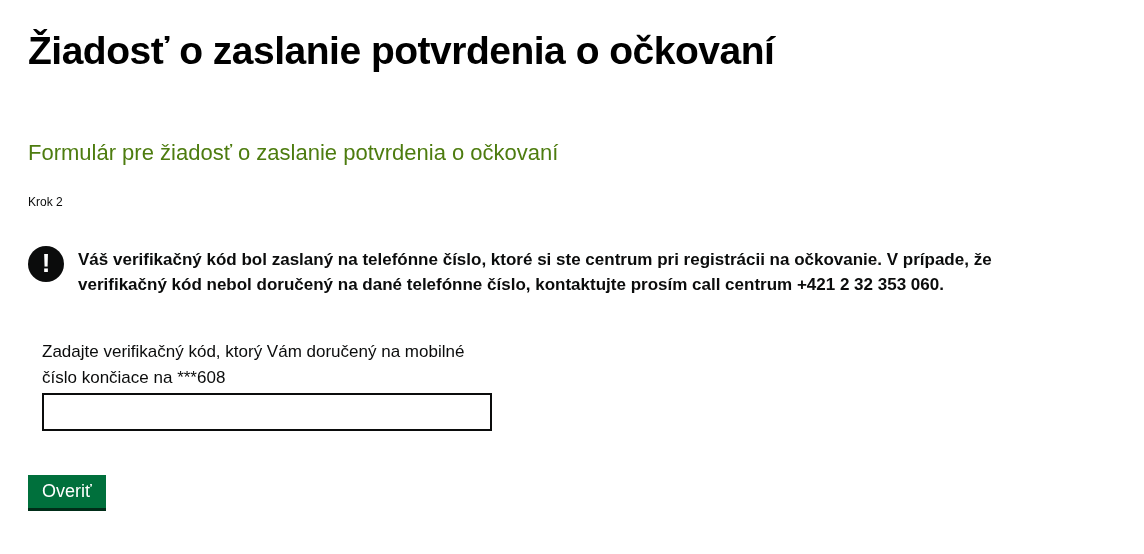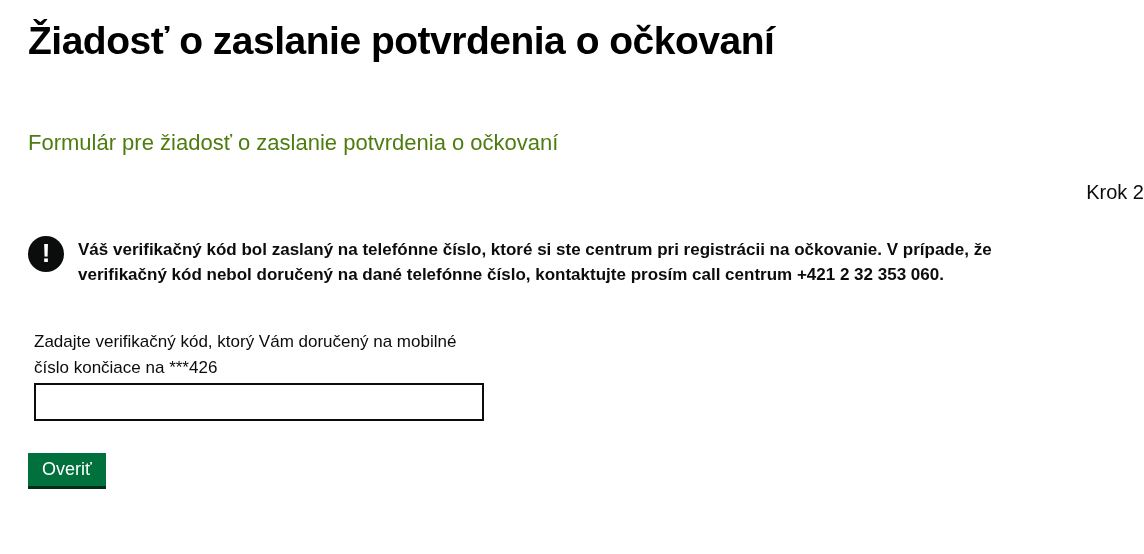--- a/index.html
+++ b/index.html
@@ -8,46 +8,45 @@
     padding: 0;
     background: #ffffff;
     width: 1144px;
     height: 554px;
     overflow: hidden;
     font-family: "Liberation Sans", "DejaVu Sans", sans-serif;
     color: #0b0c0c;
   }
   .page {
     padding-left: 28px;
-    padding-top: 16px;
+    padding-top: 26px;
   }
   .page-title {
     margin: 0;
     font-size: 39px;
     line-height: 49px;
     font-weight: 700;
     letter-spacing: -0.5px;
     color: #000000;
   }
   .page-subtitle {
     margin: 0;
     margin-top: 63px;
     font-size: 22px;
     line-height: 29px;
     font-weight: 400;
     color: #4d7c0f;
   }
   .step-indicator {
     margin: 0;
     margin-top: 26px;
-    font-size: 20px;
+    font-size: 12px;
     line-height: 19px;
     font-weight: 400;
     color: #0b0c0c;
-    text-align: right;
   }
   .alert {
     margin-top: 34px;
     display: flex;
     align-items: flex-start;
   }
   .alert-icon {
     flex: 0 0 auto;
     width: 36px;
     height: 36px;
@@ -64,21 +63,21 @@
   .alert-text {
     font-size: 17px;
     line-height: 25px;
     font-weight: 700;
     color: #0b0c0c;
     padding-top: 1px;
   }
   .alert-text span { display: block; white-space: nowrap; }
   .form-group {
     margin-top: 42px;
-    margin-left: 6px;
+    margin-left: 14px;
   }
   .code-label {
     display: block;
     font-size: 17px;
     line-height: 26px;
     font-weight: 400;
     color: #0b0c0c;
   }
   .code-label span { display: block; white-space: nowrap; }
   .code-input {
@@ -88,21 +87,21 @@
     height: 38px;
     border: 2px solid #0b0c0c;
     border-radius: 0;
     background: #ffffff;
     font-size: 18px;
     font-family: "Liberation Sans", "DejaVu Sans", sans-serif;
     padding: 4px 8px;
     outline: none;
   }
   .verify-button {
-    margin-top: 32px;
+    margin-top: 44px;
     margin-left: 0;
     display: inline-block;
     background: #00703c;
     color: #ffffff;
     border: none;
     border-radius: 0;
     box-shadow: 0 3px 0 #002d18;
     font-family: "Liberation Sans", "DejaVu Sans", sans-serif;
     font-size: 18px;
     line-height: 19px;
@@ -125,20 +124,20 @@
     <div class="alert-icon">!</div>
     <div class="alert-text">
       <span>Váš verifikačný kód bol zaslaný na telefónne číslo, ktoré si ste centrum pri registrácii na očkovanie. V prípade, že</span>
       <span>verifikačný kód nebol doručený na dané telefónne číslo, kontaktujte prosím call centrum +421 2 32 353 060.</span>
     </div>
   </div>
 
   <div class="form-group">
     <label class="code-label" for="verification-code">
       <span>Zadajte verifikačný kód, ktorý Vám doručený na mobilné</span>
-      <span>číslo končiace na ***426</span>
+      <span>číslo končiace na ***608</span>
     </label>
     <input id="verification-code" class="code-input" type="text" value="" style="">
   </div>
 
   <button type="submit" class="verify-button">Overiť</button>
 
 </div>
 
 </body></html>

